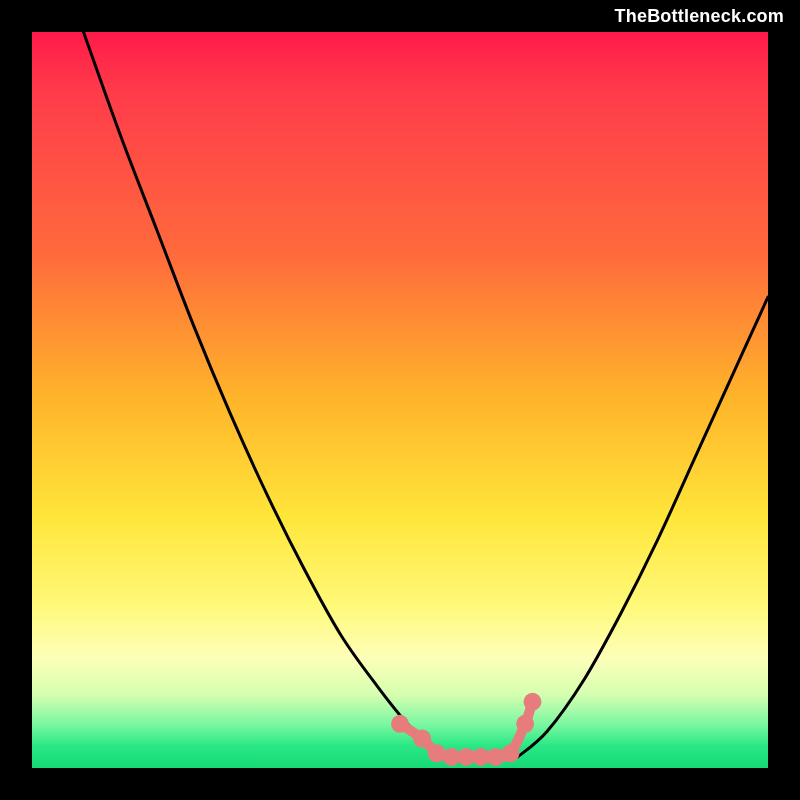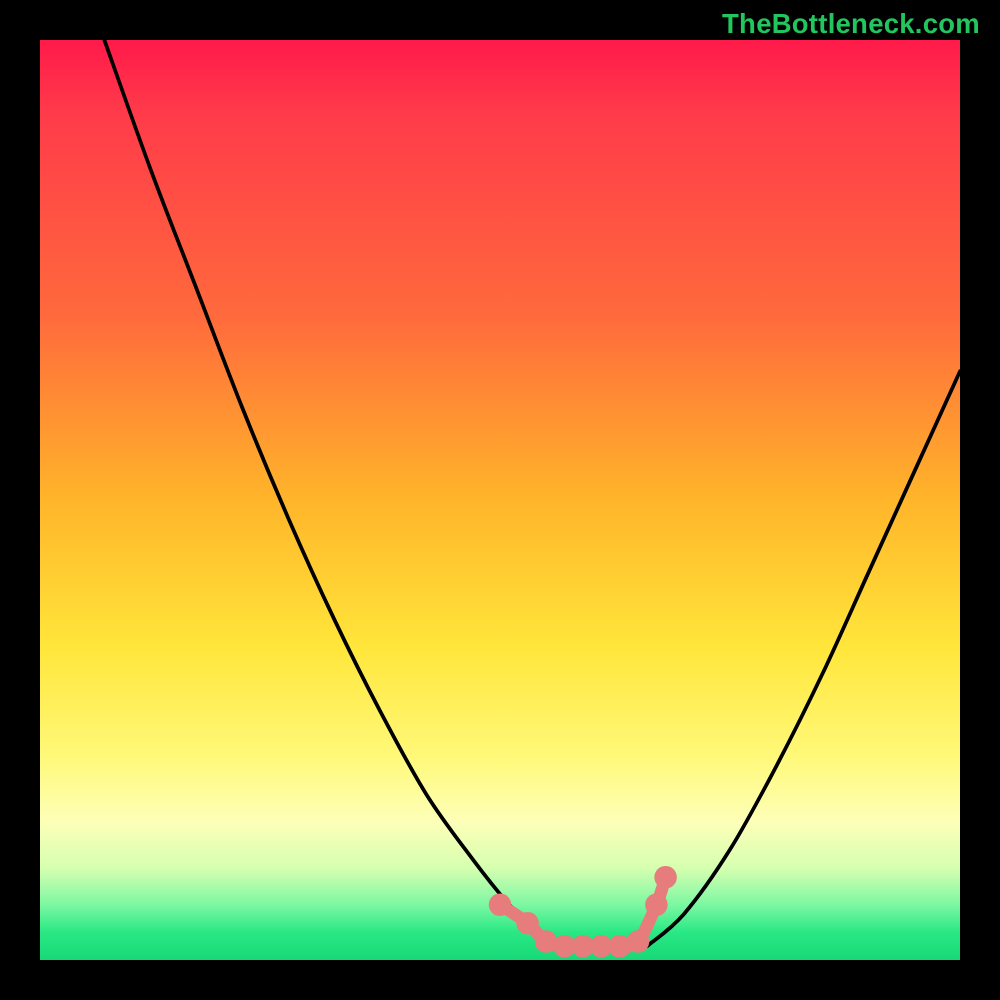--- a/index.html
+++ b/index.html
@@ -38,23 +38,23 @@
       #d6ffb0 90%,
       #7cf7a2 94%,
       #29e884 97%,
       #17d877 100%
     );
   }
   .watermark {
     position: absolute;
     top: 6px;
     right: 16px;
-    font-size: 22px;
+    font-size: 18px;
     font-weight: 600;
-    color: #22c55e;
+    color: #ffffff;
     letter-spacing: 0.2px;
     user-select: none;
   }
   svg.curves {
     position: absolute;
     top: 0;
     left: 0;
   }
 </style>
 </head>

